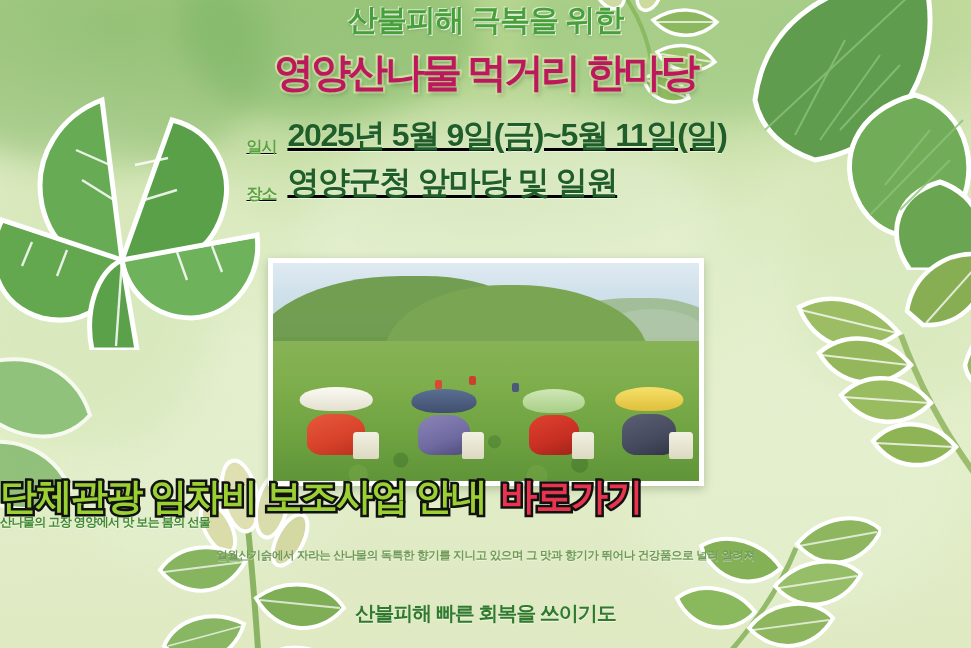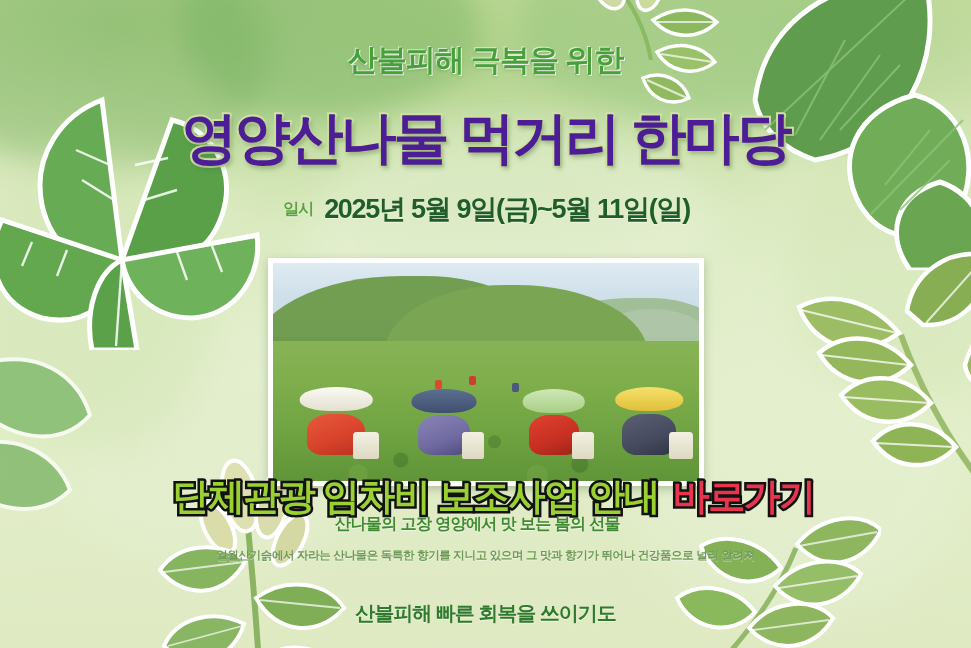--- a/index.html
+++ b/index.html
@@ -57,54 +57,53 @@
   .leaf-br  { right: 90px;  bottom: -40px; width: 210px; height: 210px; }
   .leaf-l2  { left: -40px;  top: 330px;  width: 190px; height: 210px; }
 
   
   .content {
     position: absolute; inset: 0;
     display: flex; flex-direction: column; align-items: center;
   }
 
   .subtitle {
-    margin-top: 40px;
     font-size: 30px;
     font-weight: bold;
     letter-spacing: -1px;
     color: #47a03a;
     text-shadow:
       1px 1px 0 rgba(255,255,255,.85),
       -1px -1px 0 rgba(255,255,255,.6),
       0 2px 3px rgba(80,120,60,.25);
   }
 
   .main-title {
-    margin-top: 20px;
-    font-size: 56px;
+    margin-top: 4px;
+    font-size: 40px;
     font-weight: bold;
     letter-spacing: -3px;
-    color: #4c1d95;
+    color: #be185d;
     -webkit-text-stroke: 4px #cfe3a3;
     paint-order: stroke fill;
     text-shadow: 2px 3px 4px rgba(60,100,50,.35);
   }
 
   .info-block {
     margin-top: 14px;
     display: flex; flex-direction: column; gap: 3px; align-items: flex-start;
   }
-  .info-row { display: flex; align-items: center; gap: 9px; }
+  .info-row { display: flex; align-items: flex-end; gap: 9px; text-decoration: underline; }
   .info-label {
     font-size: 16px; font-weight: bold; color: #5aa33f; letter-spacing: -1px;
     min-width: 34px; text-align: center;
     text-shadow: 0 1px 0 rgba(255,255,255,.6);
   }
   .info-value {
-    font-size: 27px; font-weight: bold; color: #1f5e28; letter-spacing: -1.3px;
+    font-size: 32px; font-weight: bold; color: #1f5e28; letter-spacing: -1.3px;
     text-shadow: 0 1px 0 rgba(255,255,255,.45);
   }
 
   
   .photo-frame {
     position: absolute;
     left: 268px; top: 258px;
     width: 436px; height: 228px;
     background: #fff;
     padding: 5px;
@@ -163,22 +162,22 @@
   .p4 .p-hat  { background: linear-gradient(180deg,#f6e06a,#e0bf3b); }
   .p4 .p-bag  { right:-30%; }
   .p-far { position:absolute; width: 7px; height: 9px; border-radius: 2px; bottom: 42%; }
   .pf1 { left: 38%; background:#d84a33; }
   .pf2 { left: 46%; background:#c9412c; bottom: 44%; }
   .pf3 { left: 56%; background:#4b5a7a; bottom: 41%; }
 
   
   .promo {
     position: absolute;
-    left: 16px; right: 0; top: 478px;
-    text-align: center;
+    left: 0; right: 0; top: 478px;
+    text-align: left;
   }
   .promo-line {
     font-size: 37px;
     font-weight: bold;
     letter-spacing: -1.6px;
     line-height: 1;
     white-space: nowrap;
   }
   .promo-main {
     color: #9ad032;
@@ -188,22 +187,21 @@
   .promo-link {
     color: #e8344f;
     -webkit-text-stroke: 5px #111;
     paint-order: stroke fill;
     margin-left: 14px;
   }
 
   .tagline {
     position: absolute;
     left: 0; right: 16px; top: 514px;
-    text-align: center;
-    font-size: 16px; font-weight: bold; letter-spacing: -.6px;
+    font-size: 12px; font-weight: bold; letter-spacing: -.6px;
     color: #3f8a33;
     text-shadow: 0 1px 0 rgba(255,255,255,.55);
   }
 
   .desc {
     position: absolute;
     left: 0; right: 0; top: 545px;
     text-align: center;
     color: #6f9a57;
     font-size: 11.5px;
@@ -358,20 +356,24 @@
   </svg>
 
   <div class="content">
     <div class="subtitle">산불피해 극복을 위한</div>
     <div class="main-title">영양산나물 먹거리 한마당</div>
 
     <div class="info-block">
       <div class="info-row">
         <span class="info-label">일시</span>
         <span class="info-value">2025년 5월 9일(금)~5월 11일(일)</span>
+      </div>
+      <div class="info-row">
+        <span class="info-label">장소</span>
+        <span class="info-value">영양군청 앞마당 및 일원</span>
       </div>
     </div>
   </div>
 
   <div class="photo-frame">
     <div class="photo">
       <div class="ph-sky"></div>
       <div class="ph-ridge3"></div>
       <div class="ph-ridge4"></div>
       <div class="ph-ridge1"></div>
@@ -403,18 +405,18 @@
     </div>
   </div>
 
   <div class="promo">
     <span class="promo-line promo-main">단체관광 임차비 보조사업 안내</span><span class="promo-line promo-link">바로가기</span>
   </div>
 
   <div class="tagline">산나물의 고장 영양에서 맛 보는 봄의 선물</div>
 
   <div class="desc">
-    <div>일월산기슭에서 자라는 산나물은 독특한 향기를 지니고 있으며 그 맛과 향기가 뛰어나 건강품으로 널리 알려져</div>
+    <div>일월산기슭에서 자라는 산나물의 독특한 향기를 지니고 있으며 그 맛과 향기가 뛰어나 건강품으로 널리 알려져</div>
   </div>
 
   <div class="closing">산불피해 빠른 회복을 쓰이기도</div>
 
 </div>
 
 </body></html>

